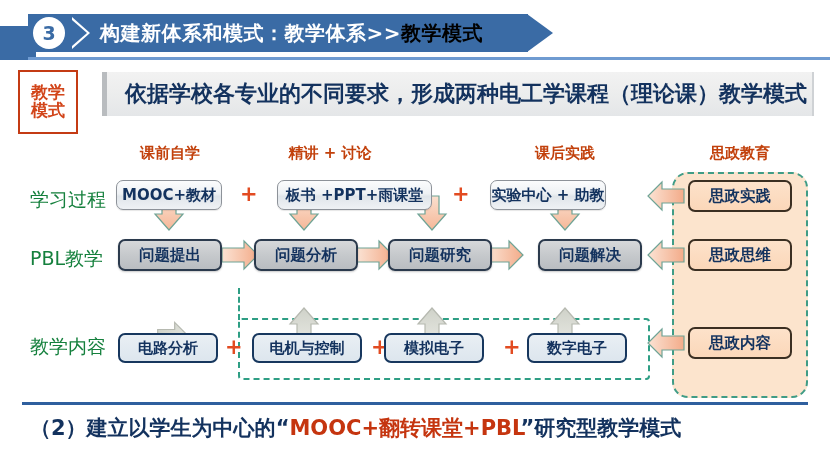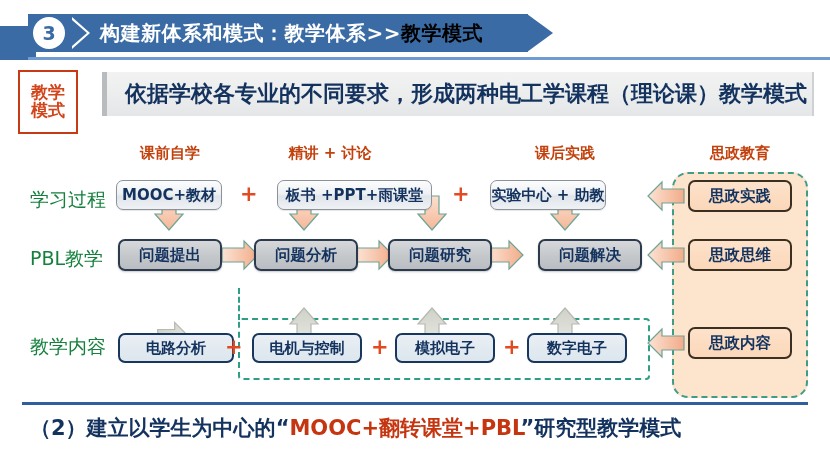--- a/index.html
+++ b/index.html
@@ -367,25 +367,25 @@
   <div class="plus" style="left:240px; top:56px;">+</div>
   <div class="node node-r1" style="left:277px; top:52px; width:155px;">板书 +PPT+雨课堂</div>
   <div class="plus" style="left:452px; top:56px;">+</div>
   <div class="node node-r1" style="left:490px; top:52px; width:116px;">实验中心 + 助教</div>
 
   <div class="node node-r2" style="left:118px; top:111px; width:104px;">问题提出</div>
   <div class="node node-r2" style="left:254px; top:111px; width:104px;">问题分析</div>
   <div class="node node-r2" style="left:388px; top:111px; width:104px;">问题研究</div>
   <div class="node node-r2" style="left:518px; top:111px; width:104px;margin-left:20px;">问题解决</div>
 
-  <div class="node node-r3" style="left:118px; top:205px; width:116px;">电路分析</div>
+  <div class="node node-r3" style="left:118px; top:205px; width:100px;">电路分析</div>
   <div class="plus" style="left:225px; top:209px;">+</div>
   <div class="node node-r3" style="left:252px; top:205px; width:110px;">电机与控制</div>
   <div class="plus" style="left:371px; top:209px;">+</div>
-  <div class="node node-r3" style="left:395px; top:205px; width:100px;">模拟电子</div>
+  <div class="node node-r3" style="left:384px; top:205px; width:100px;">模拟电子</div>
   <div class="plus" style="left:503px; top:209px;">+</div>
   <div class="node node-r3" style="left:527px; top:205px; width:100px;">数字电子</div>
 
   <div class="node node-sz" style="left:688px; top:52px; width:104px;">思政实践</div>
   <div class="node node-sz" style="left:688px; top:111px; width:104px;">思政思维</div>
   <div class="node node-sz" style="left:688px; top:199px; width:104px;">思政内容</div>
 
 </div>
 
 <div id="footer-rule"></div>

